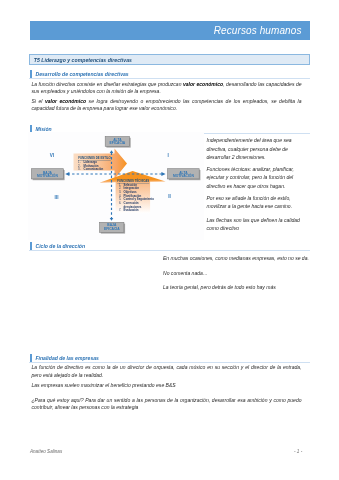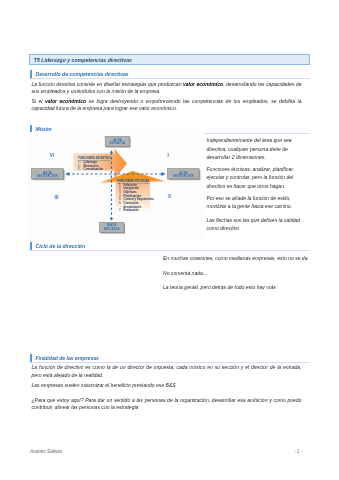--- a/index.html
+++ b/index.html
@@ -39,20 +39,23 @@
             font-family:"Liberation Sans",sans-serif;}
 
   svg{display:block;}
   .svgwrap{position:absolute;}
 </style>
 </head>
 <body>
 
 <div class="page">
 
+  <div class="title-bar">
+    <span class="t">Recursos humanos</span>
+  </div>
 
   <div class="h1" style="top:54.2px">
     <span class="t">T5 Liderazgo y competencias directivas</span>
   </div>
 
   <div class="h2" style="top:69px">
     <div class="bar"></div>
     <div class="ul"></div>
     <span class="t">Desarrollo de competencias directivas</span>
   </div>

